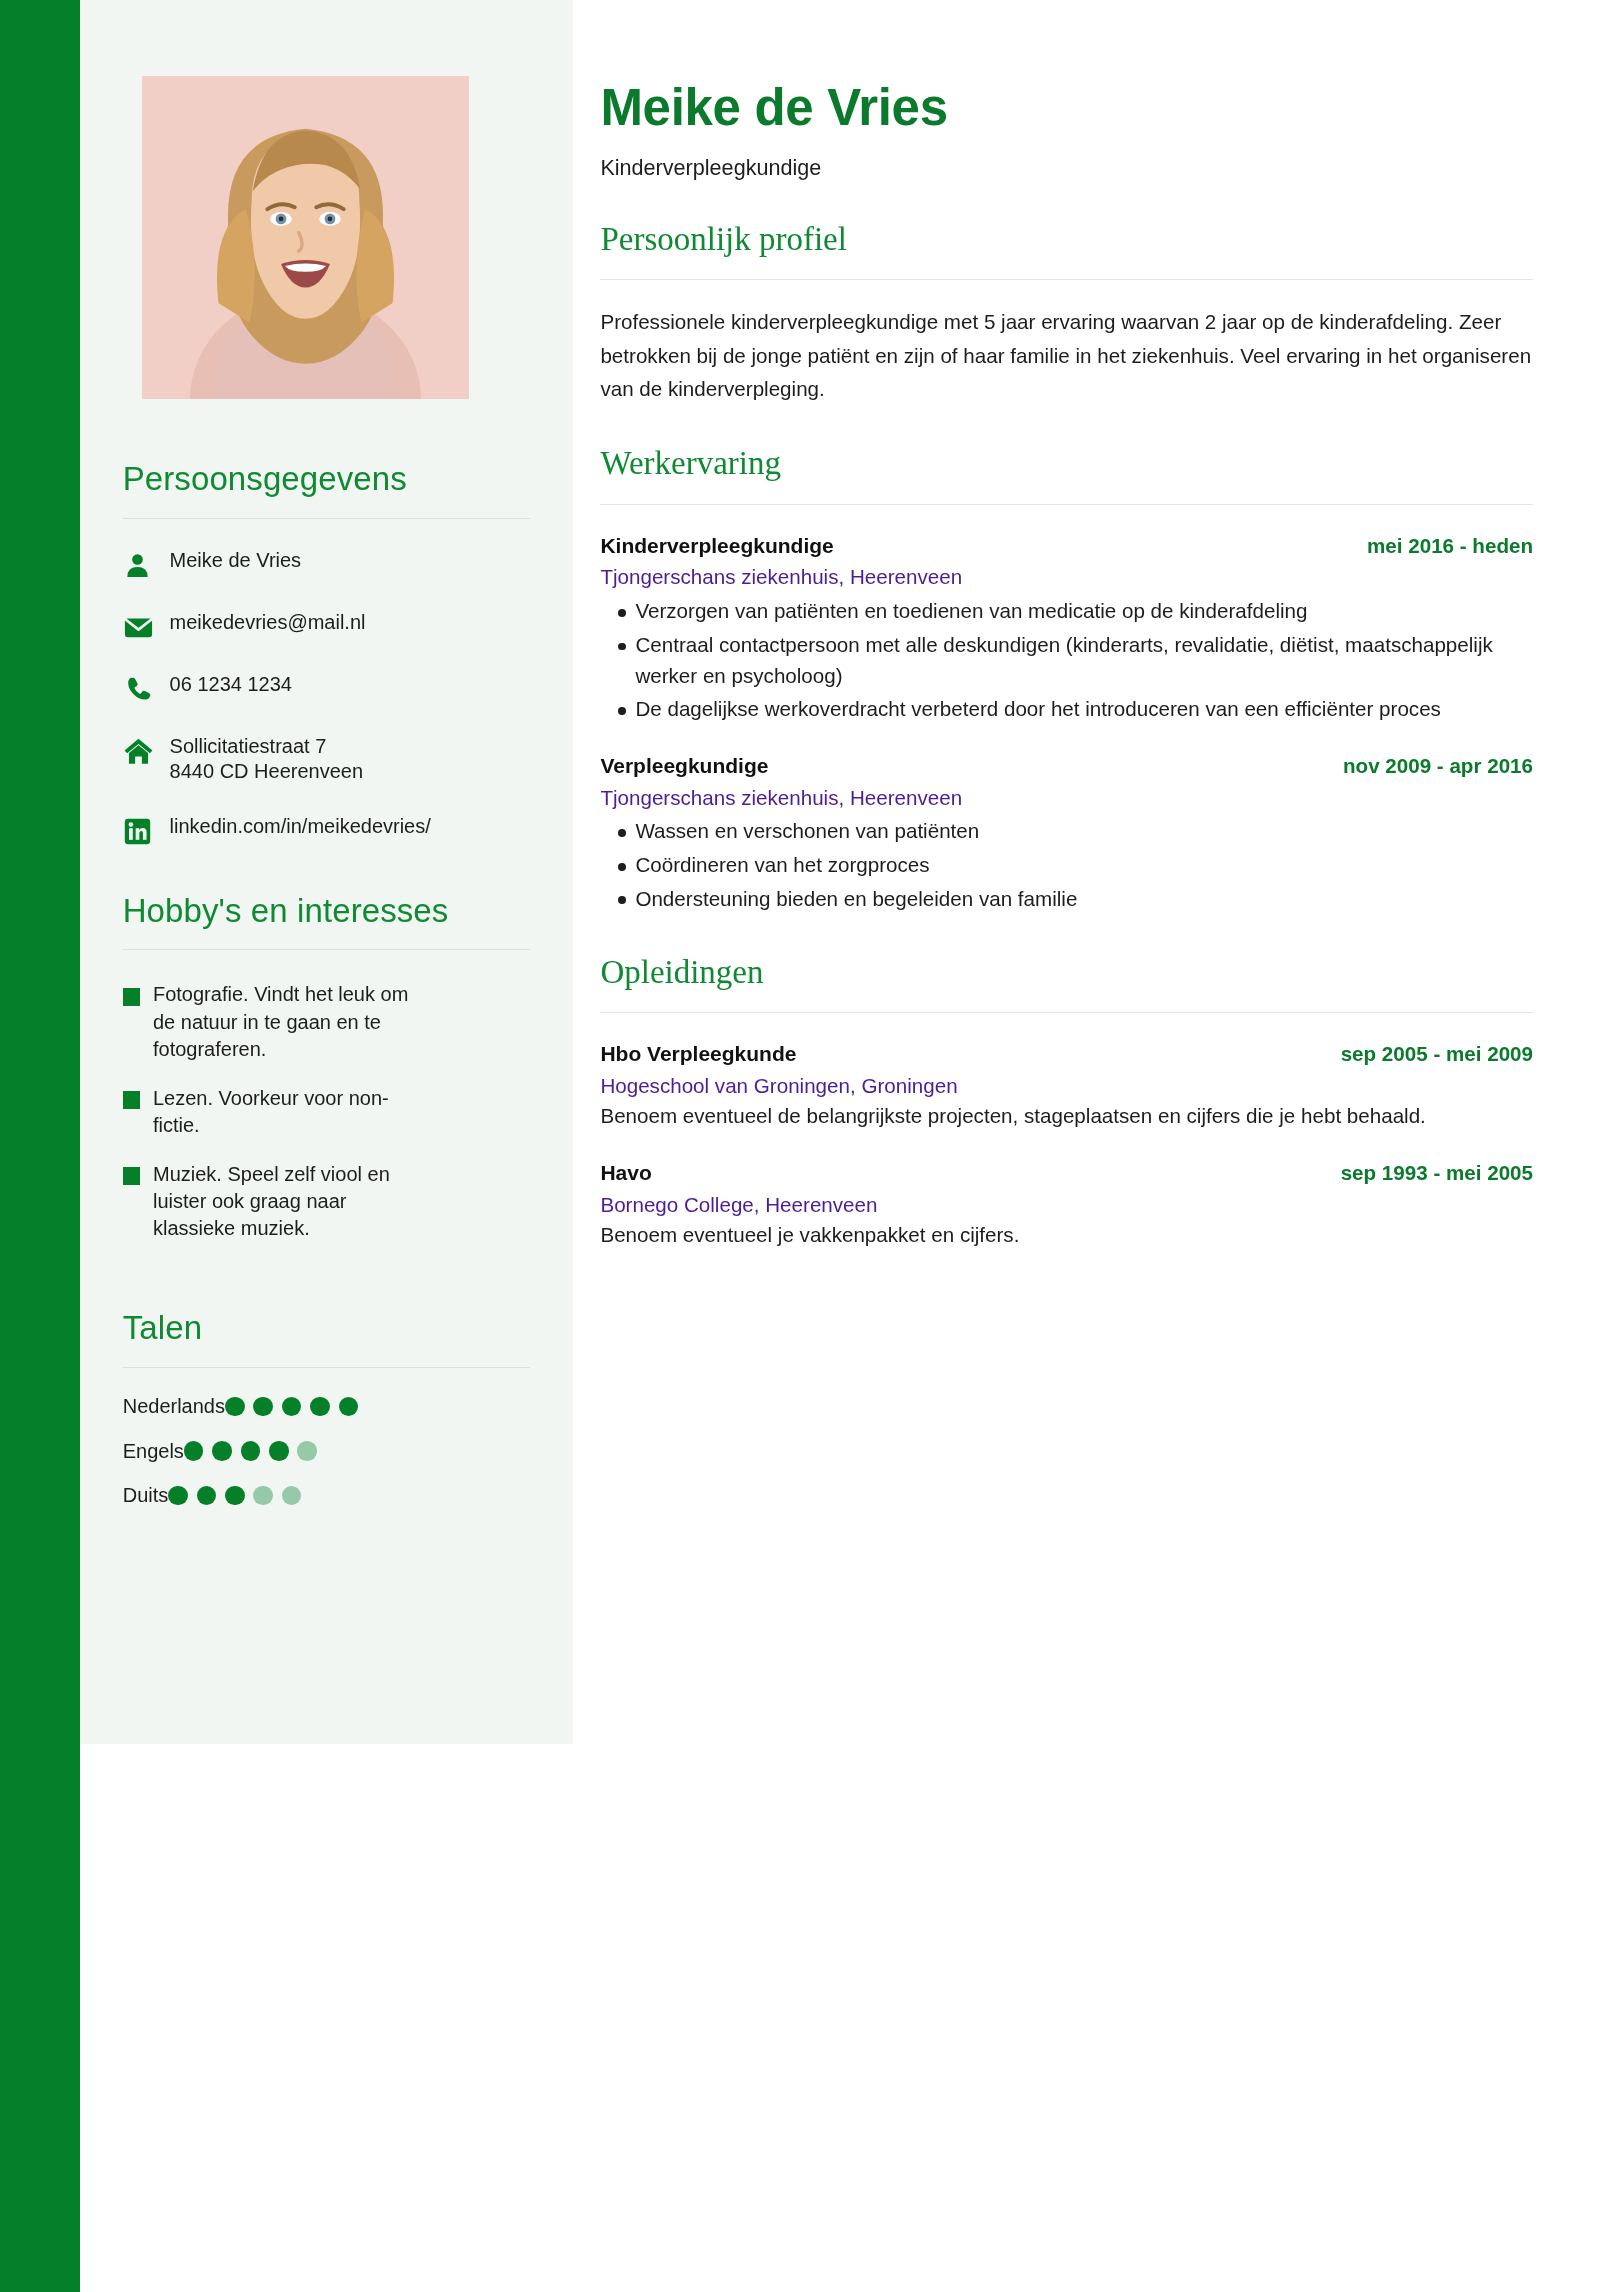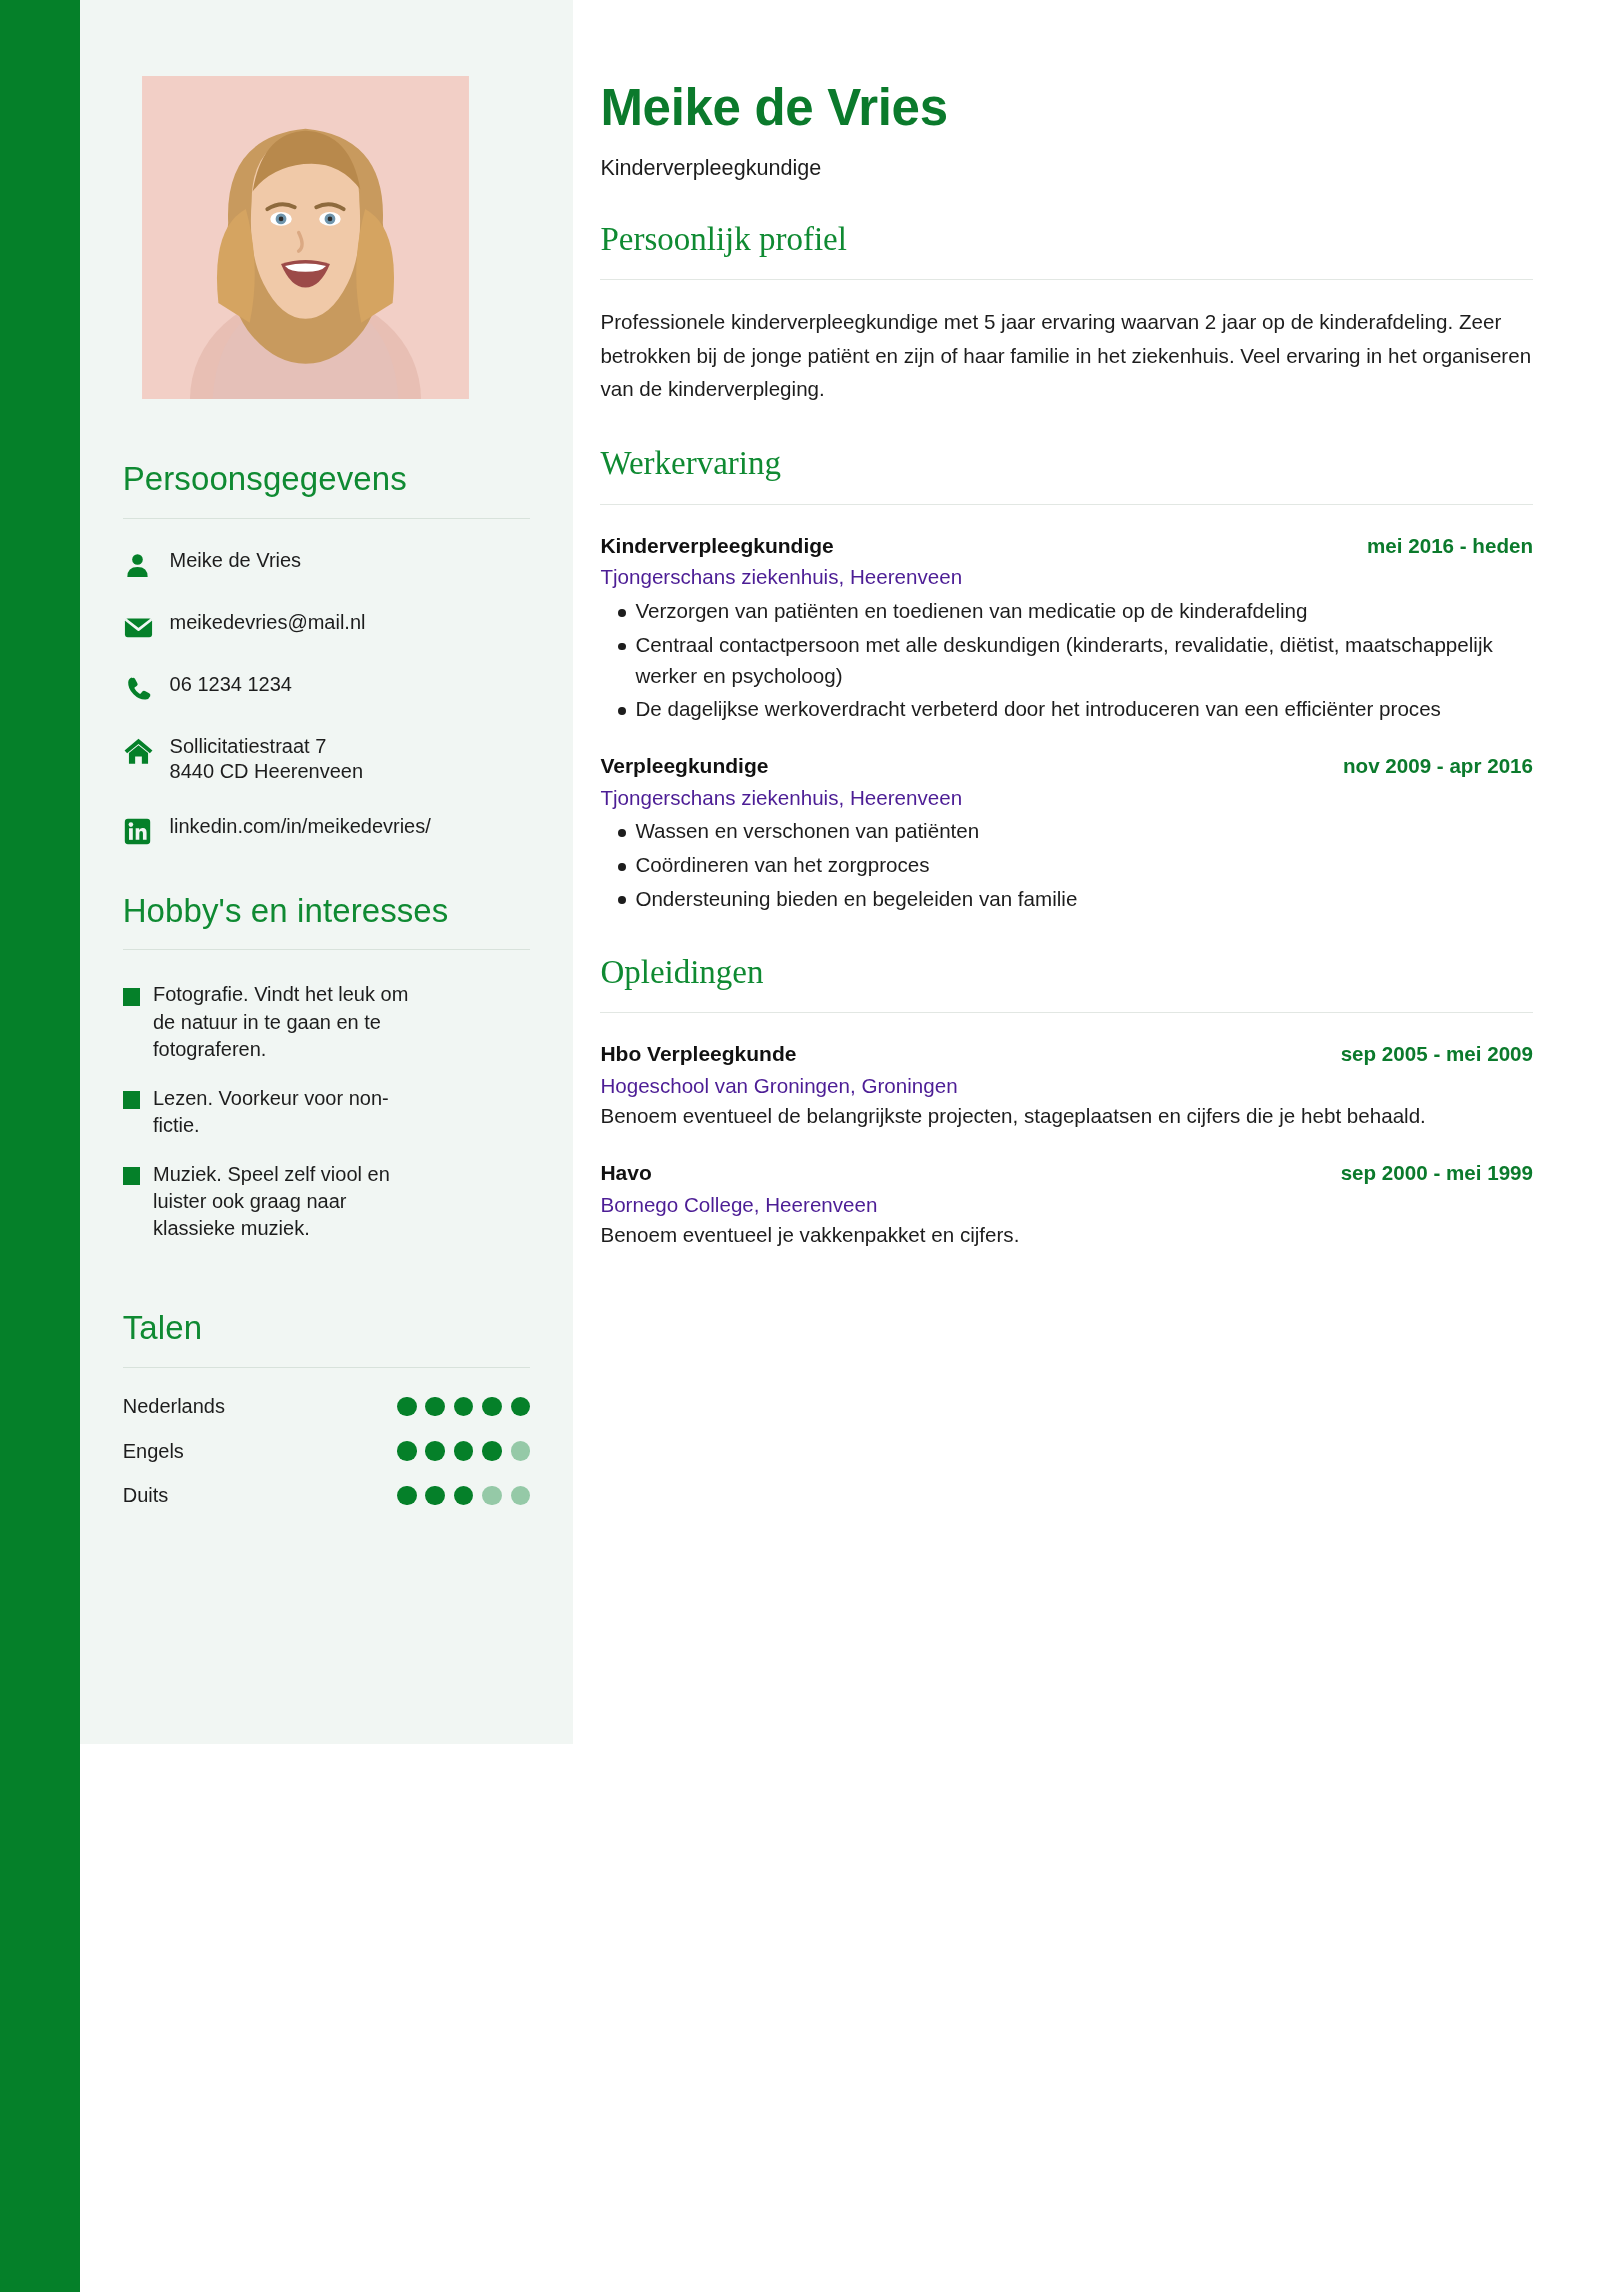--- a/index.html
+++ b/index.html
@@ -107,21 +107,21 @@
     color: #1d1d1d;
     line-height: 1.36;
     max-width: 272px;
   }
 
   
   .lang-list { margin-top: 27.4px; }
   .lang-row {
     display: flex;
     align-items: center;
-    justify-content: space-between;
+    justify-content: flex-start;
     margin-bottom: 21.6px;
   }
   .lang-row:last-child { margin-bottom: 0; }
   .lang-name {
     font-size: 20px;
     color: #1d1d1d;
   }
   .lang-dots { display: flex; gap: 8.8px; }
   .dot {
     width: 19.6px;
@@ -446,21 +446,21 @@
           <span class="entry-title">Hbo Verpleegkunde</span>
           <span class="entry-date">sep 2005 - mei 2009</span>
         </div>
         <div class="entry-org">Hogeschool van Groningen, Groningen</div>
         <div class="entry-desc">Benoem eventueel de belangrijkste projecten, stageplaatsen en cijfers die je hebt behaald.</div>
       </div>
 
       <div class="entry">
         <div class="entry-head">
           <span class="entry-title">Havo</span>
-          <span class="entry-date">sep 2000 - mei 1999</span>
+          <span class="entry-date">sep 1993 - mei 2005</span>
         </div>
         <div class="entry-org">Bornego College, Heerenveen</div>
         <div class="entry-desc">Benoem eventueel je vakkenpakket en cijfers.</div>
       </div>
     </section>
 
   </main>
 </div>
 
 

